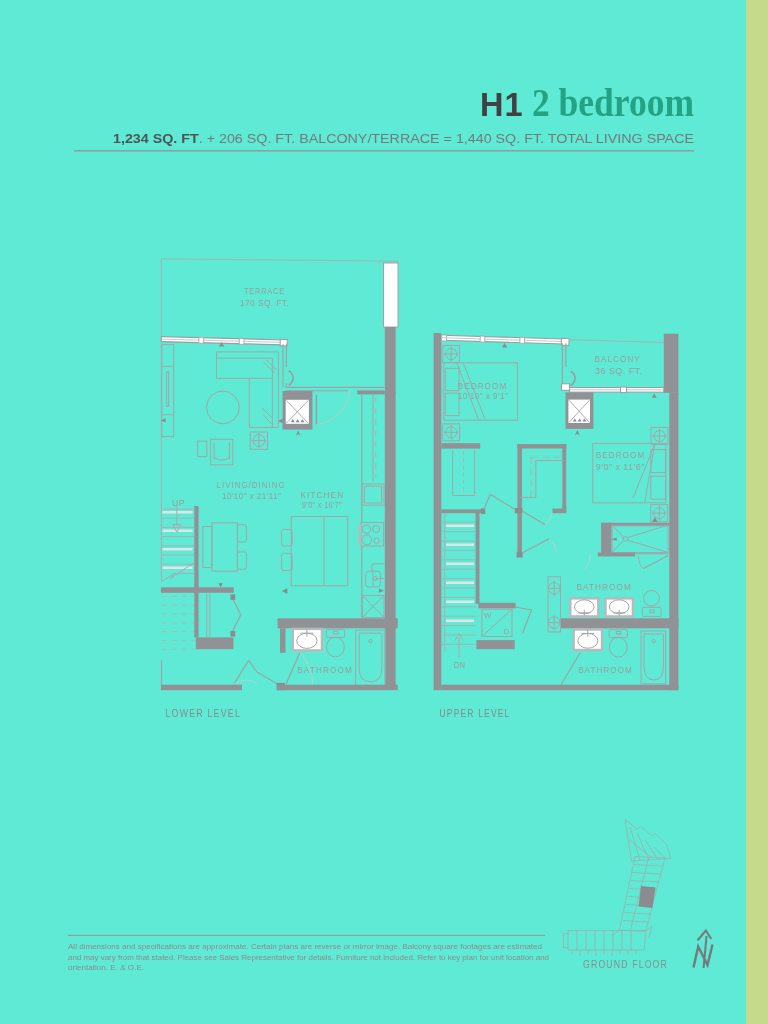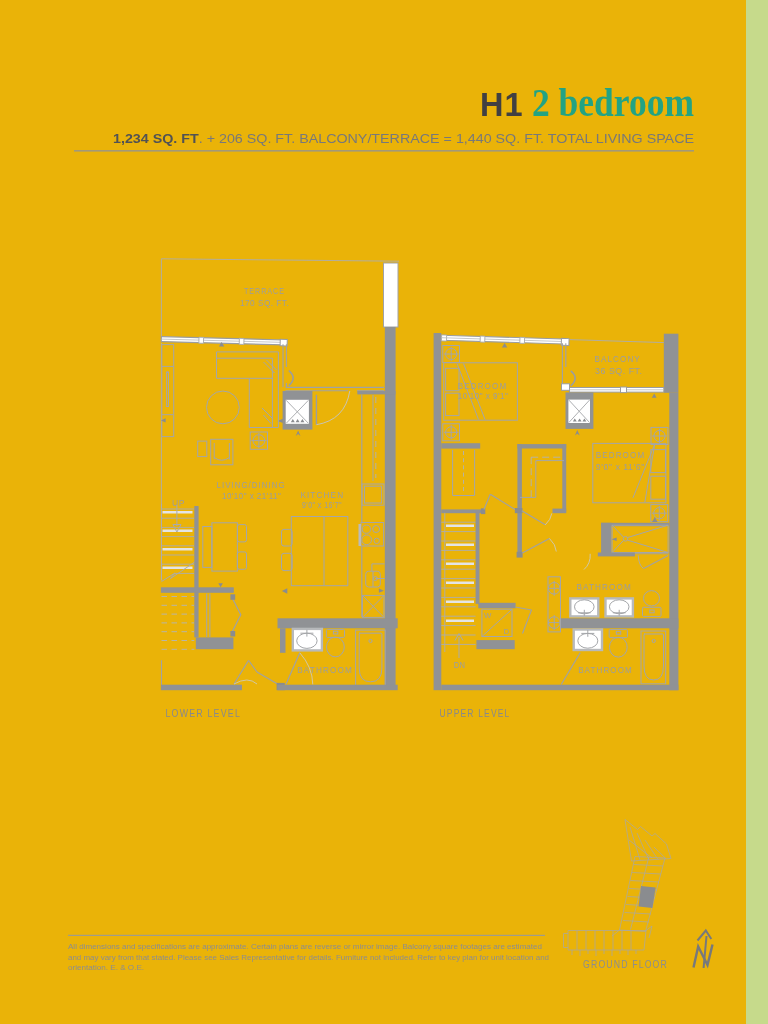--- a/index.html
+++ b/index.html
@@ -1,16 +1,16 @@
 <!DOCTYPE html>
 <html><head>
 <meta charset="utf-8">
 <style>
   html,body{margin:0;padding:0;background:#ffffff;}
-  #page{position:relative;width:768px;height:1024px;overflow:hidden;background:#eab308;font-family:"Liberation Sans",sans-serif;}
+  #page{position:relative;width:768px;height:1024px;overflow:hidden;background:#5eead4;font-family:"Liberation Sans",sans-serif;}
   svg text{font-family:"Liberation Sans",sans-serif;}
 </style>
 </head>
 <body>
 <div id="page">
 <svg width="768" height="1024" viewBox="0 0 768 1024">
 <defs>
 </defs>
 <style>
  .w{fill:#909295;stroke:none}

